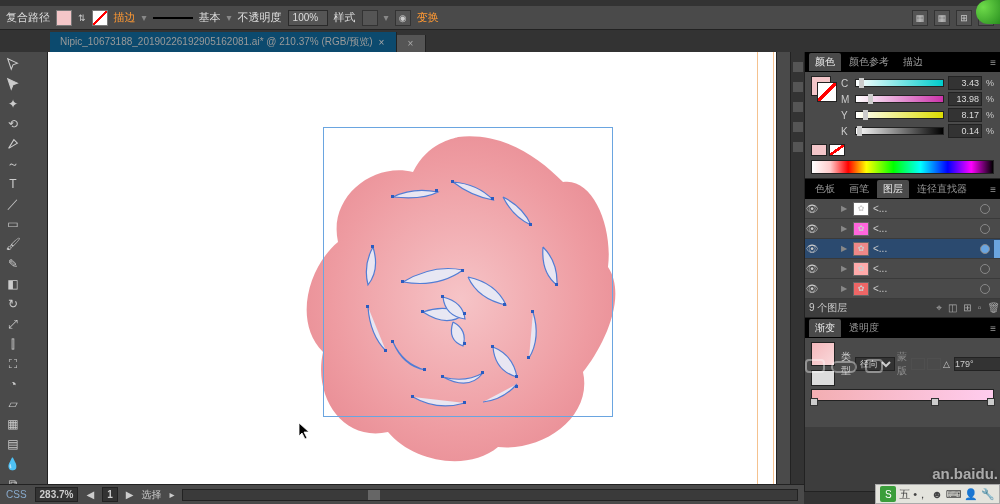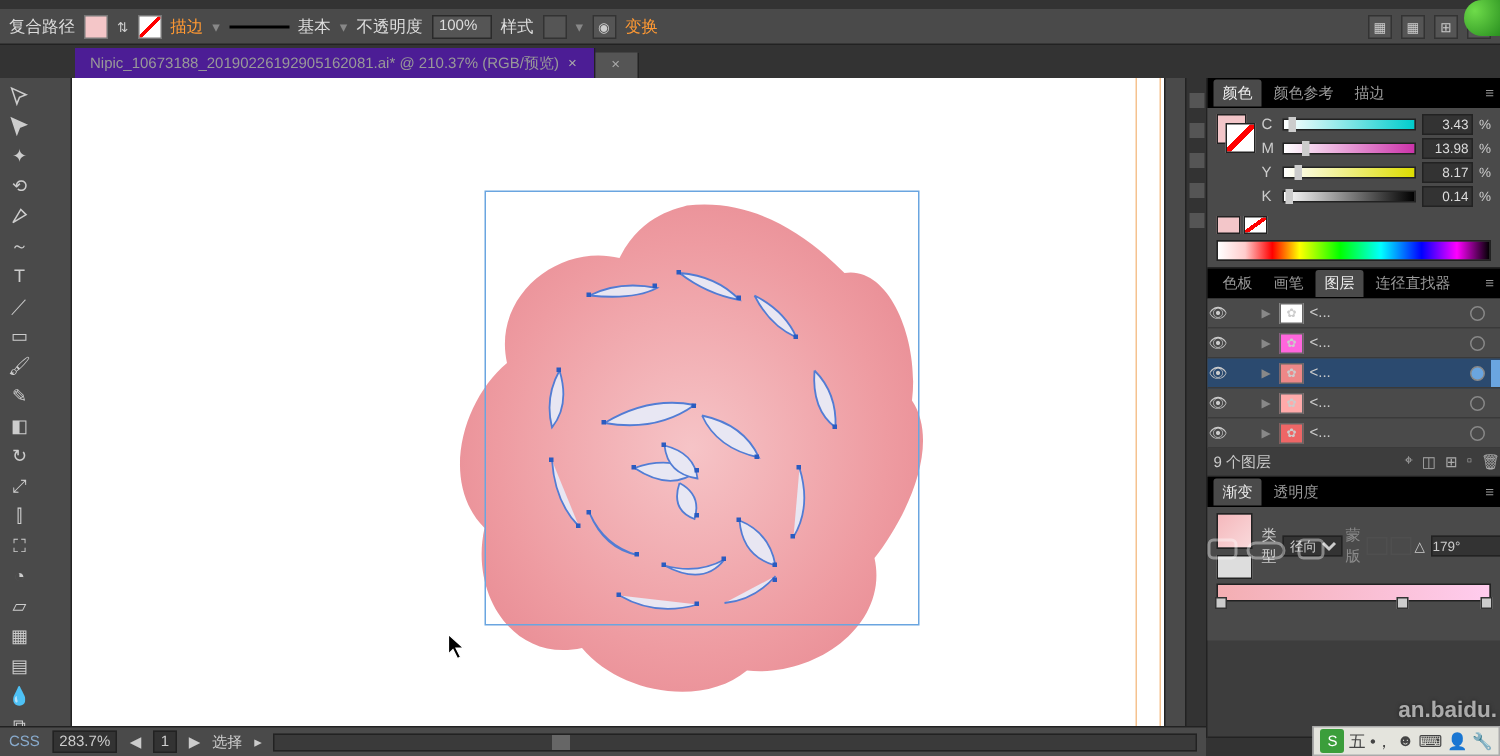--- a/index.html
+++ b/index.html
@@ -14,21 +14,21 @@
 .cb-swatch { width: 16px; height: 16px; background: #f4c6c8; border: 1px solid #777; }
 .cb-swatch.stroke { background: linear-gradient(to bottom right, transparent 43%, #f00 43%, #f00 57%, transparent 57%), #fff; }
 .cb-link { color: #ff9933; font-size: 11px; cursor: pointer; }
 .cb-sep { color: #888; }
 .cb-field { background: #555; border: 1px solid #2a2a2a; color: #ddd; padding: 1px 4px; font-size: 10px; height: 16px; }
 .cb-line { width: 40px; height: 2px; background: #000; display: inline-block; }
 .cb-icon { width: 16px; height: 16px; background: #555; border: 1px solid #333; display: flex; align-items: center; justify-content: center; font-size: 9px; }
 
 
 .tab-bar { height: 22px; background: #333; display: flex; align-items: flex-end; padding-left: 50px; }
-.tab { padding: 3px 12px 3px 10px; background: #4c1d95; color: #999; font-size: 10px; border-right: 1px solid #222; display: flex; align-items: center; gap: 6px; cursor: pointer; }
+.tab { padding: 3px 12px 3px 10px; background: #0c4a6e; color: #999; font-size: 10px; border-right: 1px solid #222; display: flex; align-items: center; gap: 6px; cursor: pointer; }
 .tab.active { background: #555; color: #eee; }
 .tab-close { color: #aaa; font-size: 10px; }
 
 
 .main { display: flex; height: 440px; }
 
 
 .toolbox { width: 48px; background: #4a4a4a; padding: 2px; display: flex; flex-wrap: wrap; border-right: 1px solid #222; }
 .tool { width: 22px; height: 20px; display: flex; align-items: center; justify-content: center; color: #ccc; font-size: 12px; cursor: pointer; }
 .tool svg { width: 14px; height: 14px; stroke: #ccc; fill: none; stroke-width: 1.2; }
@@ -79,21 +79,21 @@
 .grad-body { display: flex; gap: 6px; }
 .grad-preview { width: 24px; height: 24px; background: linear-gradient(135deg, #f5b8bc, #f9d9db); border: 1px solid #222; }
 .grad-fields { flex: 1; display: flex; flex-direction: row; gap: 2px; }
 .gf-row { display: flex; align-items: center; gap: 4px; font-size: 10px; }
 .gf-row input, .gf-row select { background: #333; border: 1px solid #222; color: #ccc; font-size: 9px; height: 14px; flex: 1; }
 .grad-bar { height: 12px; background: linear-gradient(to right, #f3aeb2, #fce); margin-top: 3px; border: 1px solid #222; position: relative; }
 .grad-stop { position: absolute; bottom: -6px; width: 8px; height: 8px; background: #ccc; border: 1px solid #333; }
 
 
 .status-bar { height: 20px; background: #4a4a4a; border-top: 1px solid #222; display: flex; align-items: center; padding: 0 6px; gap: 8px; font-size: 10px; color: #ccc; position: absolute; bottom: 0; left: 0; right: 196px; }
-.sb-field { background: #333; border: 1px solid #222; padding: 1px 4px; }
+.sb-field { background: #333; border: 1px solid #222; padding: 1px 4px; font-weight: bold; }
 .sb-scroll { flex: 1; height: 12px; background: #3a3a3a; border: 1px solid #222; position: relative; }
 .sb-scroll .thumb { position: absolute; left: 30%; width: 12px; height: 100%; background: #666; }
 
 
 .dock { position: absolute; right: 196px; top: 52px; width: 14px; background: #333; height: 440px; border-left: 1px solid #222; display: flex; flex-direction: column; align-items: center; padding-top: 10px; gap: 10px; }
 .dock-icon { width: 10px; height: 10px; background: #555; }
 
 
 .ime-bar { position: absolute; bottom: 0; right: 0; height: 20px; background: #e4e4dd; display: flex; align-items: center; padding: 0 4px; gap: 3px; font-size: 11px; color: #444; border: 1px solid #aaa; }
 .ime-icon { width: 16px; height: 16px; display: flex; align-items: center; justify-content: center; font-size: 10px; }

